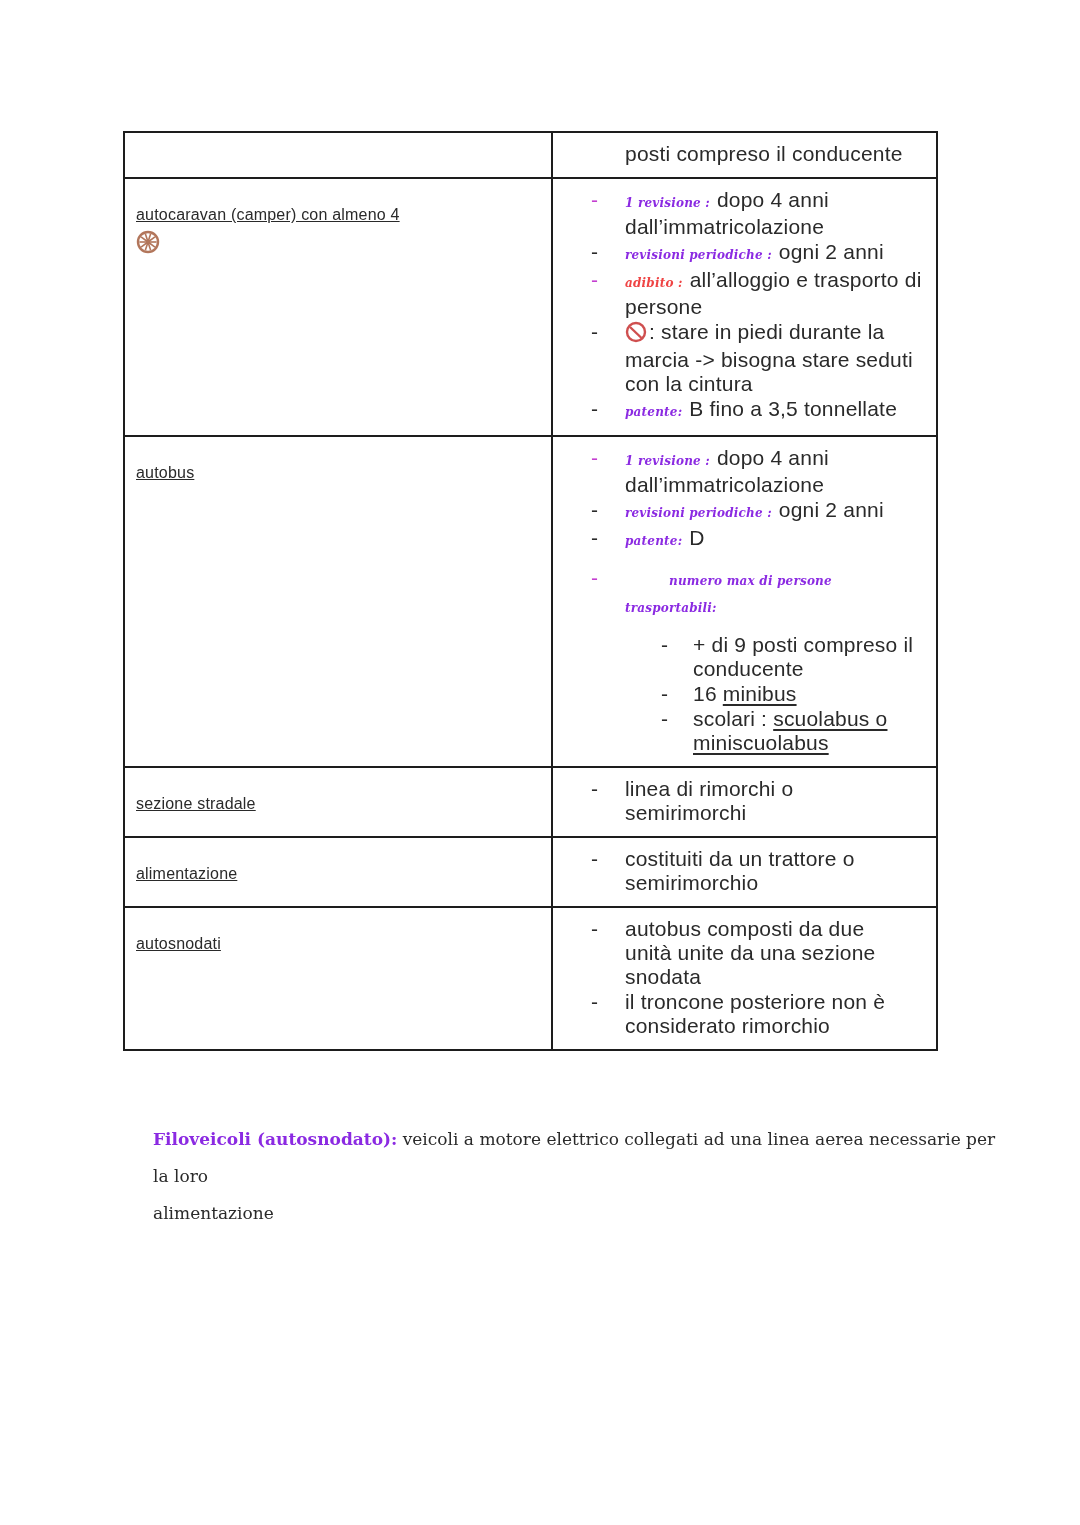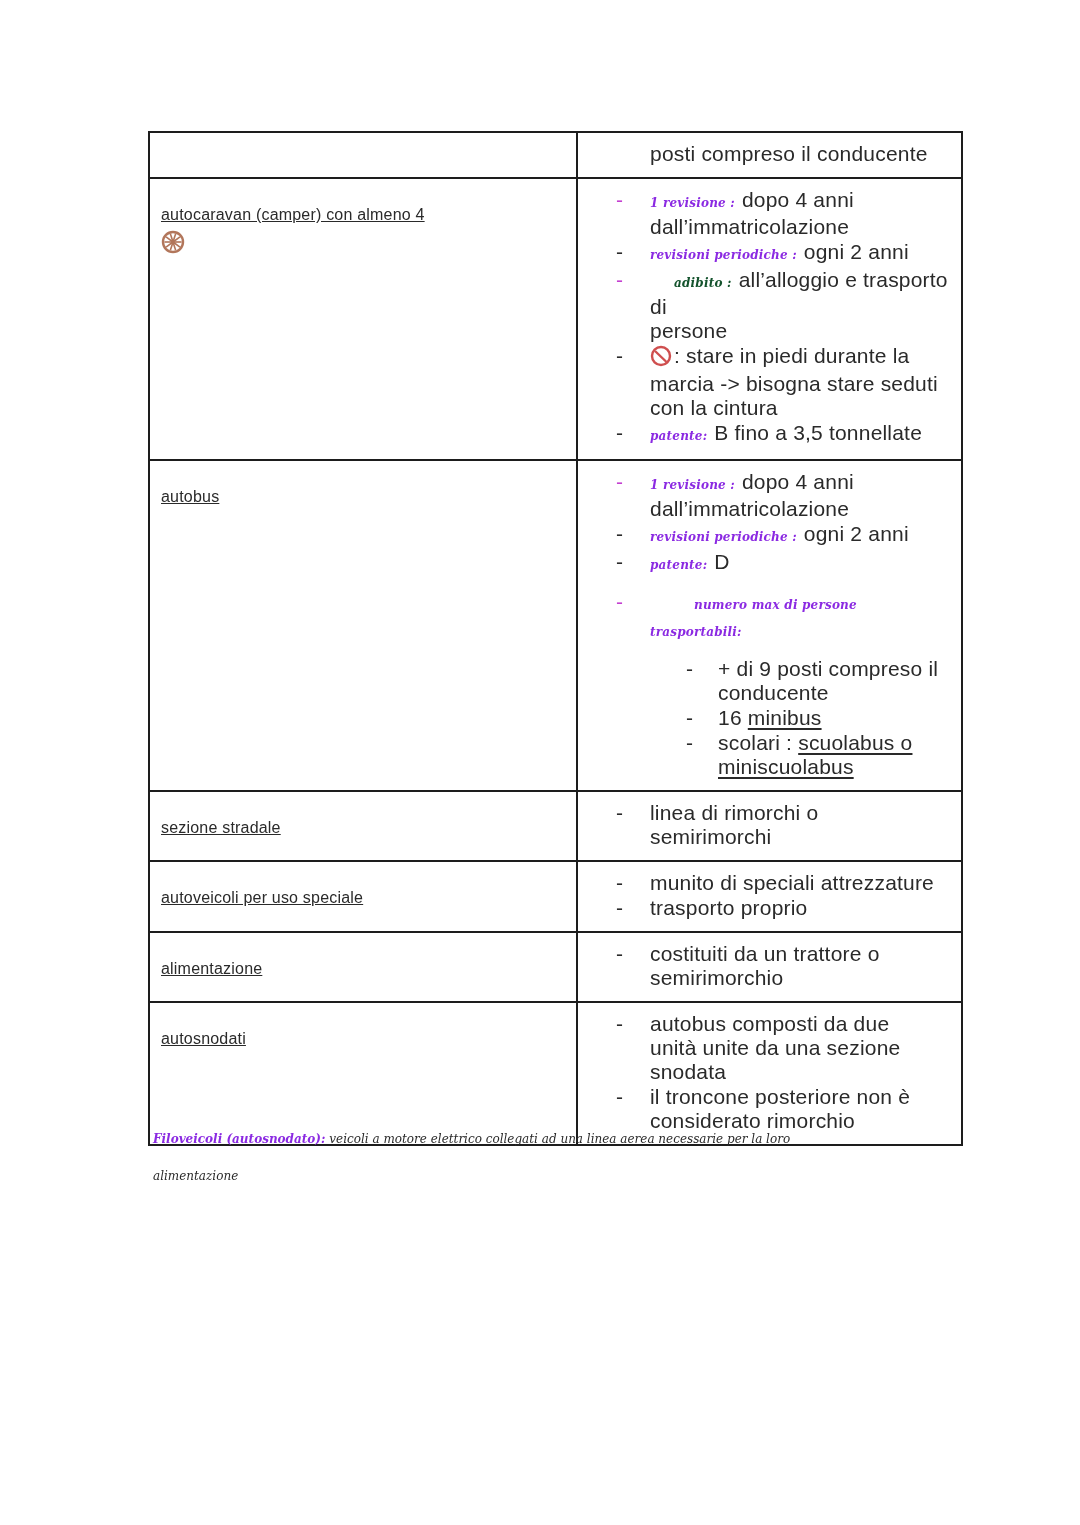--- a/index.html
+++ b/index.html
@@ -7,21 +7,21 @@
     position:relative;
     width:1080px;
     height:1525px;
     background:#ffffff;
     font-family:"Liberation Sans", sans-serif;
     color:#2a2a2a;
     overflow:hidden;
   }
   table.vehicle-table{
     position:absolute;
-    left:148px;
+    left:123px;
     top:131px;
     width:815px;
     border-collapse:collapse;
     table-layout:fixed;
   }
   .vehicle-table td{
     border:2px solid #1d1d1d;
     vertical-align:top;
   }
   td.left-cell{
@@ -69,22 +69,21 @@
     text-decoration-thickness:1.5px;
   }
   .left-icon-wrap{ margin-top:3px; }
   .inline-icon{ display:inline-block; vertical-align:-4px; margin-right:2px; }
   .note{
     position:absolute;
     left:133px;
     top:1121px;
     width:860px;
     font-family:"DejaVu Serif", serif;
-    font-style:italic;
-    font-size:12px;
+    font-size:17px;
     line-height:37px;
     white-space:pre-wrap;
     color:#2a2a2a;
     padding-left:20px;
   }
   .note-lead{ font-weight:bold; }
 </style>
 </head>
 <body>
 
@@ -124,21 +123,21 @@
               <span class="dash" style="color: rgb(196, 63, 208);">-</span>
               <div class="content"><span class="hw-label" style="color: rgb(139, 42, 226);">1 revisione :</span><span>dopo 4 anni
 dall’immatricolazione</span></div>
             </div>
             <div class="bullet">
               <span class="dash">-</span>
               <div class="content"><span class="hw-label" style="color: rgb(139, 42, 226);">revisioni periodiche :</span><span>ogni 2 anni</span></div>
             </div>
             <div class="bullet">
               <span class="dash" style="color: rgb(196, 63, 208);">-</span>
-              <div class="content"><span class="hw-label" style="color: #14532d; margin-left: 24px;">adibito :</span><span>all’alloggio e trasporto di
+              <div class="content"><span class="hw-label" style="color: #ef4444;">adibito :</span><span>all’alloggio e trasporto di
 persone</span></div>
             </div>
             <div class="bullet">
               <span class="dash">-</span>
               <div class="content"><span class="inline-icon"><svg width="22" height="22" viewBox="0 0 22 22">
                     <circle cx="11" cy="11" r="9" fill="none" stroke="#cf4f4f" stroke-width="2.4"></circle>
                     <line x1="5" y1="6" x2="16.5" y2="17" stroke="#cf4f4f" stroke-width="2.4"></line>
                   </svg></span><span>: stare in piedi durante la
 marcia -&gt; bisogna stare seduti
 con la cintura</span></div>
@@ -194,35 +193,20 @@
           <td class="right-cell">
             <div class="bullet">
               <span class="dash">-</span>
               <div class="content"><span>linea di rimorchi o
 semirimorchi</span></div>
             </div>
           </td>
         </tr>
         <tr>
           <td class="left-cell">
-            <div>autoveicoli per uso speciale</div>
-          </td>
-          <td class="right-cell">
-            <div class="bullet">
-              <span class="dash">-</span>
-              <div class="content"><span>munito di speciali attrezzature</span></div>
-            </div>
-            <div class="bullet">
-              <span class="dash">-</span>
-              <div class="content"><span>trasporto proprio</span></div>
-            </div>
-          </td>
-        </tr>
-        <tr>
-          <td class="left-cell">
             <div>alimentazione</div>
           </td>
           <td class="right-cell">
             <div class="bullet">
               <span class="dash">-</span>
               <div class="content"><span>costituiti da un trattore o
 semirimorchio</span></div>
             </div>
           </td>
         </tr>

